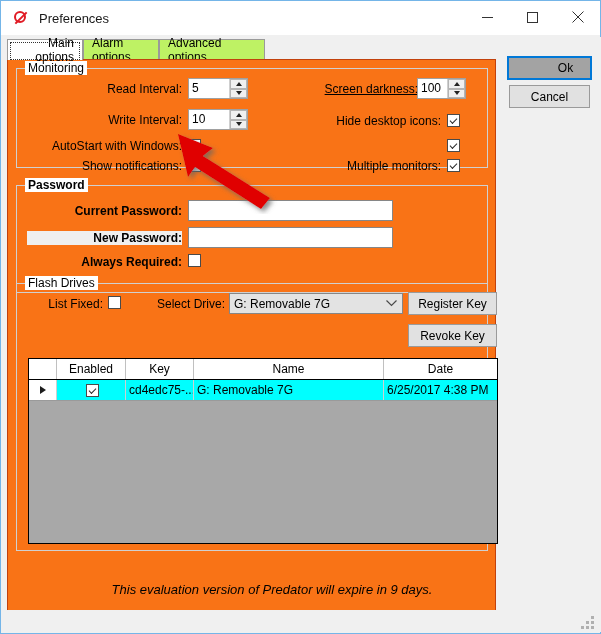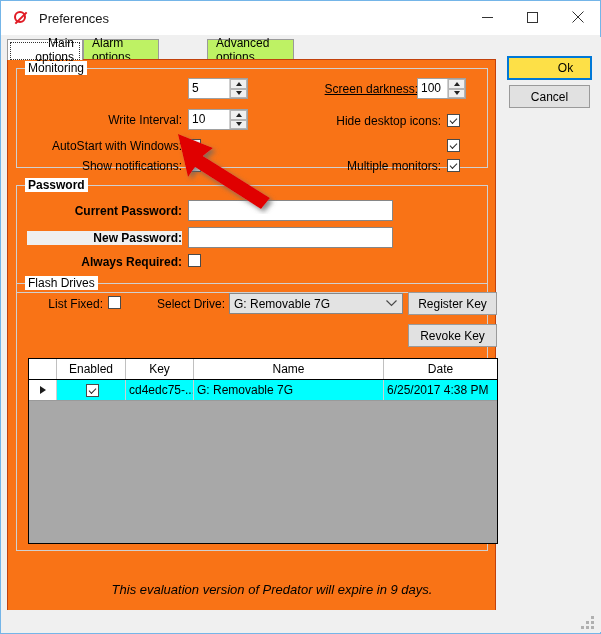--- a/index.html
+++ b/index.html
@@ -119,21 +119,21 @@
     display:flex;align-items:center;
   }
   .combo .ctext{flex:1;padding-left:4px;}
   .combo .carrow{width:22px;display:flex;align-items:center;justify-content:center;}
   .btn{
     position:absolute;box-sizing:border-box;height:23px;
     border:1px solid #9a9a9a;background:#e1e1e1;
     font-size:12px;color:#000;
     display:flex;align-items:center;justify-content:center;
   }
-  .btn.def{border:2px solid #0078d7;background:#fde047;padding-left:32px;}
+  .btn.def{border:2px solid #0078d7;background:#a3a3a3;padding-left:32px;}
   
   .grid{
     position:absolute;box-sizing:border-box;
     border:1px solid #000000;background:#a8a8a8;
     overflow:hidden;
   }
   .grow{display:flex;box-sizing:border-box;}
   .ghead{height:21px;background:#ffffff;border-bottom:1px solid #000;}
   .ghead .gc{
     box-sizing:border-box;border-right:1px solid #c0c0c0;
@@ -202,30 +202,31 @@
   </div>
 
   <div class="tabstrip">
     <div class="tab sel" style="left:0;width:76px;text-align:right;">
       <span>Main options</span>
       <span class="focus"></span>
     </div>
     <div class="tab" style="left:76px;width:76px;">
       <span>Alarm options</span>
     </div>
-    <div class="tab" style="left:152px;width:87px;margin-left:48px;">
+    <div class="tab" style="left:152px;width:106px;">
       <span>Advanced options</span>
     </div>
   </div>
 
   <div class="tabpage">
 
     <div class="group" style="left:8px;top:8px;width:472px;height:100px;">
       <div class="glabel">Monitoring</div>
 
+      <div class="lbl" style="left:20px;top:13px;width:145px;">Read Interval:</div>
       <div class="spin" style="left:171px;top:9px;width:60px;">
         <div class="val">5</div>
         <div class="btns">
           <div>
               <span class="arrowup"></span>
             </div>
           <div>
               <span class="arrowdn"></span>
             </div>
         </div>

